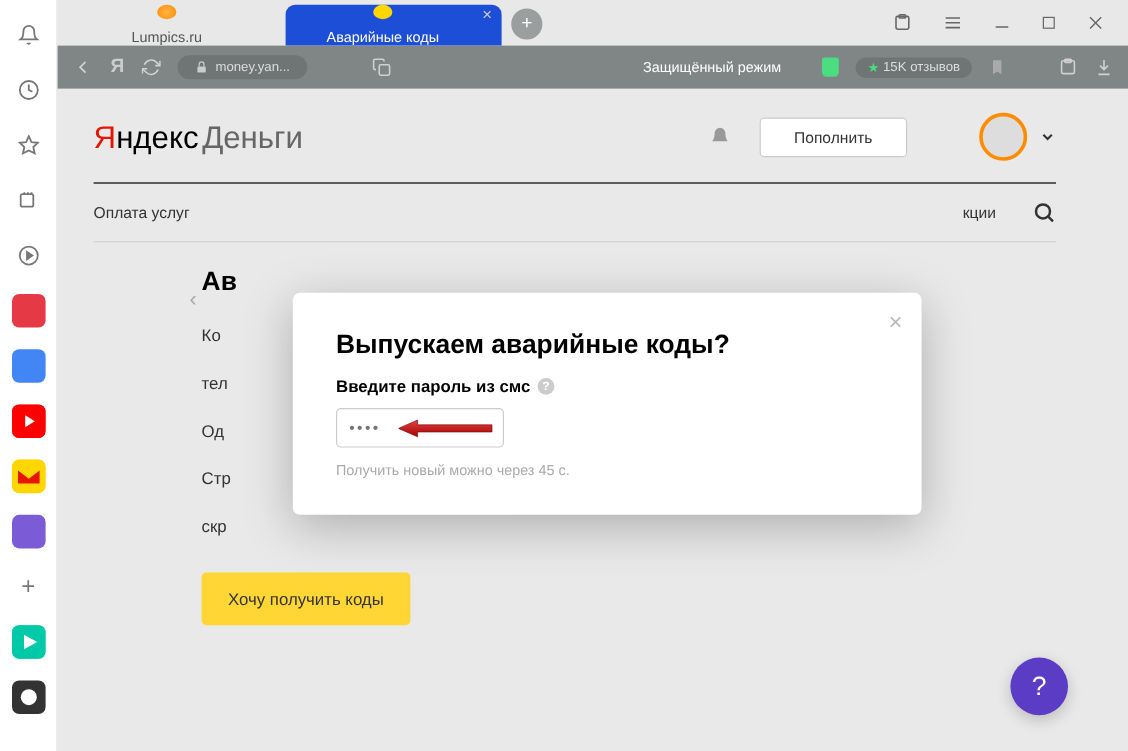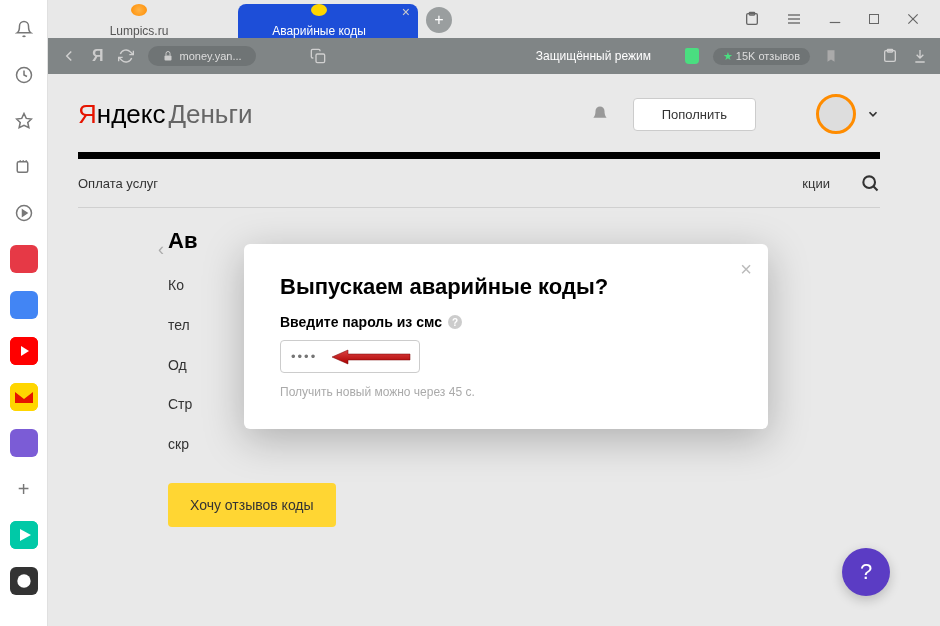--- a/index.html
+++ b/index.html
@@ -47,21 +47,21 @@
     .site-header { display: flex; align-items: center; margin-bottom: 18px; }
     .logo { font-size: 26px; color: #000; font-weight: 300; }
     .logo .ya { color: #e61400; font-weight: 400; }
     .logo .ndx { color: #000; font-weight: 400; }
     .logo .money { color: #666; font-weight: 300; margin-left: 3px; }
     .bell-icon { margin-left: auto; color: #999; cursor: pointer; }
     .topup-btn { background: #fff; border: 1px solid #ccc; border-radius: 4px; padding: 8px 28px; margin-left: 24px; cursor: pointer; font-size: 13px; color: #333; }
     .avatar { width: 40px; height: 40px; border-radius: 50%; background: #ddd; border: 3px solid #ff8c00; margin-left: 60px; cursor: pointer; }
     .chev { margin-left: 10px; color: #333; cursor: pointer; }
     
-    .site-nav { display: flex; align-items: center; border-top: 7px solid #000000; border-bottom: 1px solid #d0d0d0; padding: 14px 0; gap: 20px; }
+    .site-nav { display: flex; align-items: center; border-top: 1px solid #000000; border-bottom: 1px solid #d0d0d0; padding: 14px 0; gap: 20px; }
     .nav-item { font-size: 13px; color: #333; cursor: pointer; }
     .nav-right { margin-left: auto; display: flex; align-items: center; gap: 30px; text-align: right; }
     .search-icon { color: #333; cursor: pointer; }
     
     .content-body { padding: 20px 0 0 90px; }
     .back-chev { color: #aaa; font-size: 18px; cursor: pointer; position: absolute; left: 110px; top: 165px; }
     .page-heading { font-size: 22px; font-weight: bold; color: #000; margin-bottom: 20px; }
     .body-text { font-size: 14px; color: #333; line-height: 1.7; margin-bottom: 16px; }
     .primary-btn { background: #ffd633; border: none; border-radius: 4px; padding: 14px 22px; font-size: 14px; color: #333; cursor: pointer; margin-top: 10px; }
     
@@ -272,21 +272,21 @@
         </div>
 
         <span class="back-chev">‹</span>
         <div class="content-body">
           <h1 class="page-heading">Ав</h1>
           <p class="body-text"><span>Ко</span></p>
           <p class="body-text">тел</p>
           <p class="body-text">Од</p>
           <p class="body-text">Стр</p>
           <p class="body-text">скр</p>
-          <button class="primary-btn">Хочу отзывов коды</button>
+          <button class="primary-btn">Хочу получить коды</button>
         </div>
       </div>
 
       <div class="modal">
         <span class="modal-close">×</span>
         <h2 class="modal-title">Выпускаем аварийные коды?</h2>
         <div class="modal-label">
           <span>Введите пароль из смс</span>
           <span class="help-circle">?</span>
         </div>

